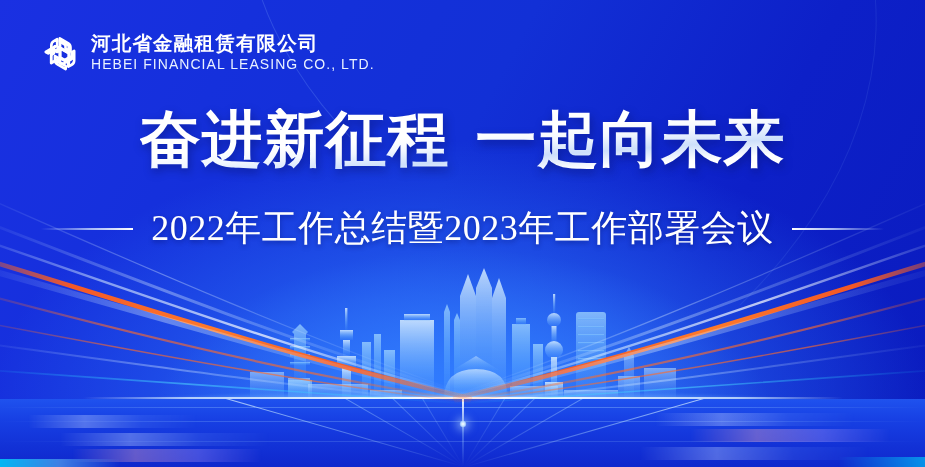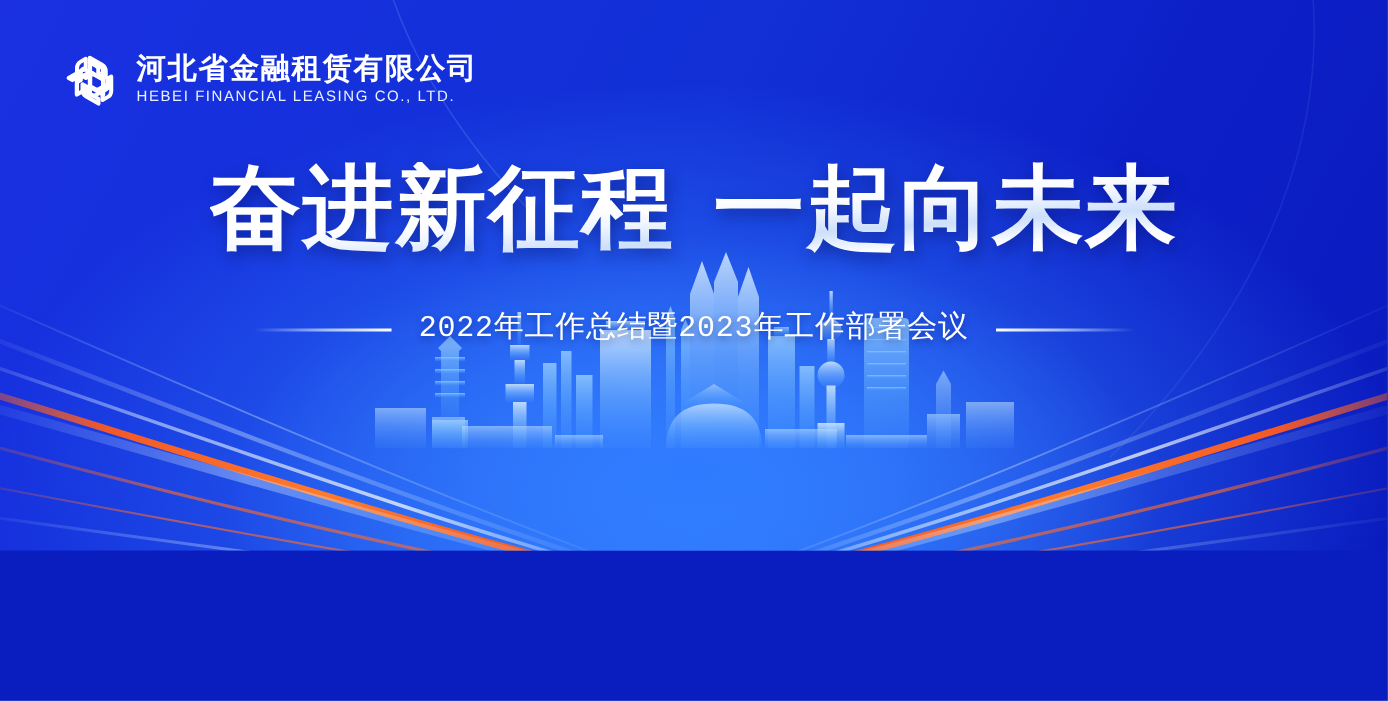--- a/index.html
+++ b/index.html
@@ -7,21 +7,21 @@
   html,body { background:#0a1ec0; }
   body {
     width:925px; height:467px;
     font-family:"Liberation Sans","DejaVu Sans",sans-serif;
     overflow:hidden;
   }
 
   
   .banner{
     position:relative;
-    width:925px; height:367px;
+    width:925px; height:467px;
     overflow:hidden;
     background:
       radial-gradient(ellipse 760px 420px at 50% 86%, #2f7bff 0%, rgba(47,123,255,0) 62%),
       radial-gradient(ellipse 520px 300px at 50% 92%, #3f8cff 0%, rgba(63,140,255,0) 60%),
       linear-gradient(118deg,#1a30e2 0%,#1530dc 22%,#1230d6 46%,#0d20c8 72%,#0a1bbe 100%);
   }
 
   .layer{position:absolute; inset:0; pointer-events:none;}
 
   
@@ -118,21 +118,21 @@
     display:flex; align-items:center; gap:11px;
   }
   .logo-mark{width:40px;height:40px;flex:0 0 40px;}
   .logo-text{display:flex;flex-direction:column;gap:2px;}
   .logo-cn{
     font-size:19.5px; font-weight:bold; color:#ffffff;
     letter-spacing:1.2px; line-height:1.05;
     font-family:"DejaVu Sans","Liberation Sans",sans-serif;
   }
   .logo-en{
-    font-size:10px; color:#e9f1ff; letter-spacing:1.05px;
+    font-size:14px; color:#e9f1ff; letter-spacing:1.05px;
     line-height:1.1; white-space:nowrap;
   }
 
   
   .title-wrap{
     position:absolute; left:0; right:0; top:108px;
     text-align:center;
   }
   .title{
     display:inline-block;
@@ -154,22 +154,22 @@
     display:flex; align-items:center; justify-content:center; gap:18px;
   }
   .dash{
     width:92px; height:2px; flex:0 0 92px;
     background:linear-gradient(90deg,rgba(255,255,255,0) 0%,rgba(215,232,255,.75) 55%,#ffffff 100%);
   }
   .dash.right{
     background:linear-gradient(270deg,rgba(255,255,255,0) 0%,rgba(215,232,255,.75) 55%,#ffffff 100%);
   }
   .subtitle{
-    font-family:Liberation Mono, monospace;
-    font-size:20px; color:#ffffff; letter-spacing:.5px;
+    font-family:Liberation Serif, serif;
+    font-size:36px; color:#ffffff; letter-spacing:.5px;
     white-space:nowrap; line-height:1.15;
     text-shadow:0 2px 5px rgba(5,16,95,.45);
   }
 </style>
 </head>
 <body>
 
 <div class="banner">
 
   <div class="layer">

